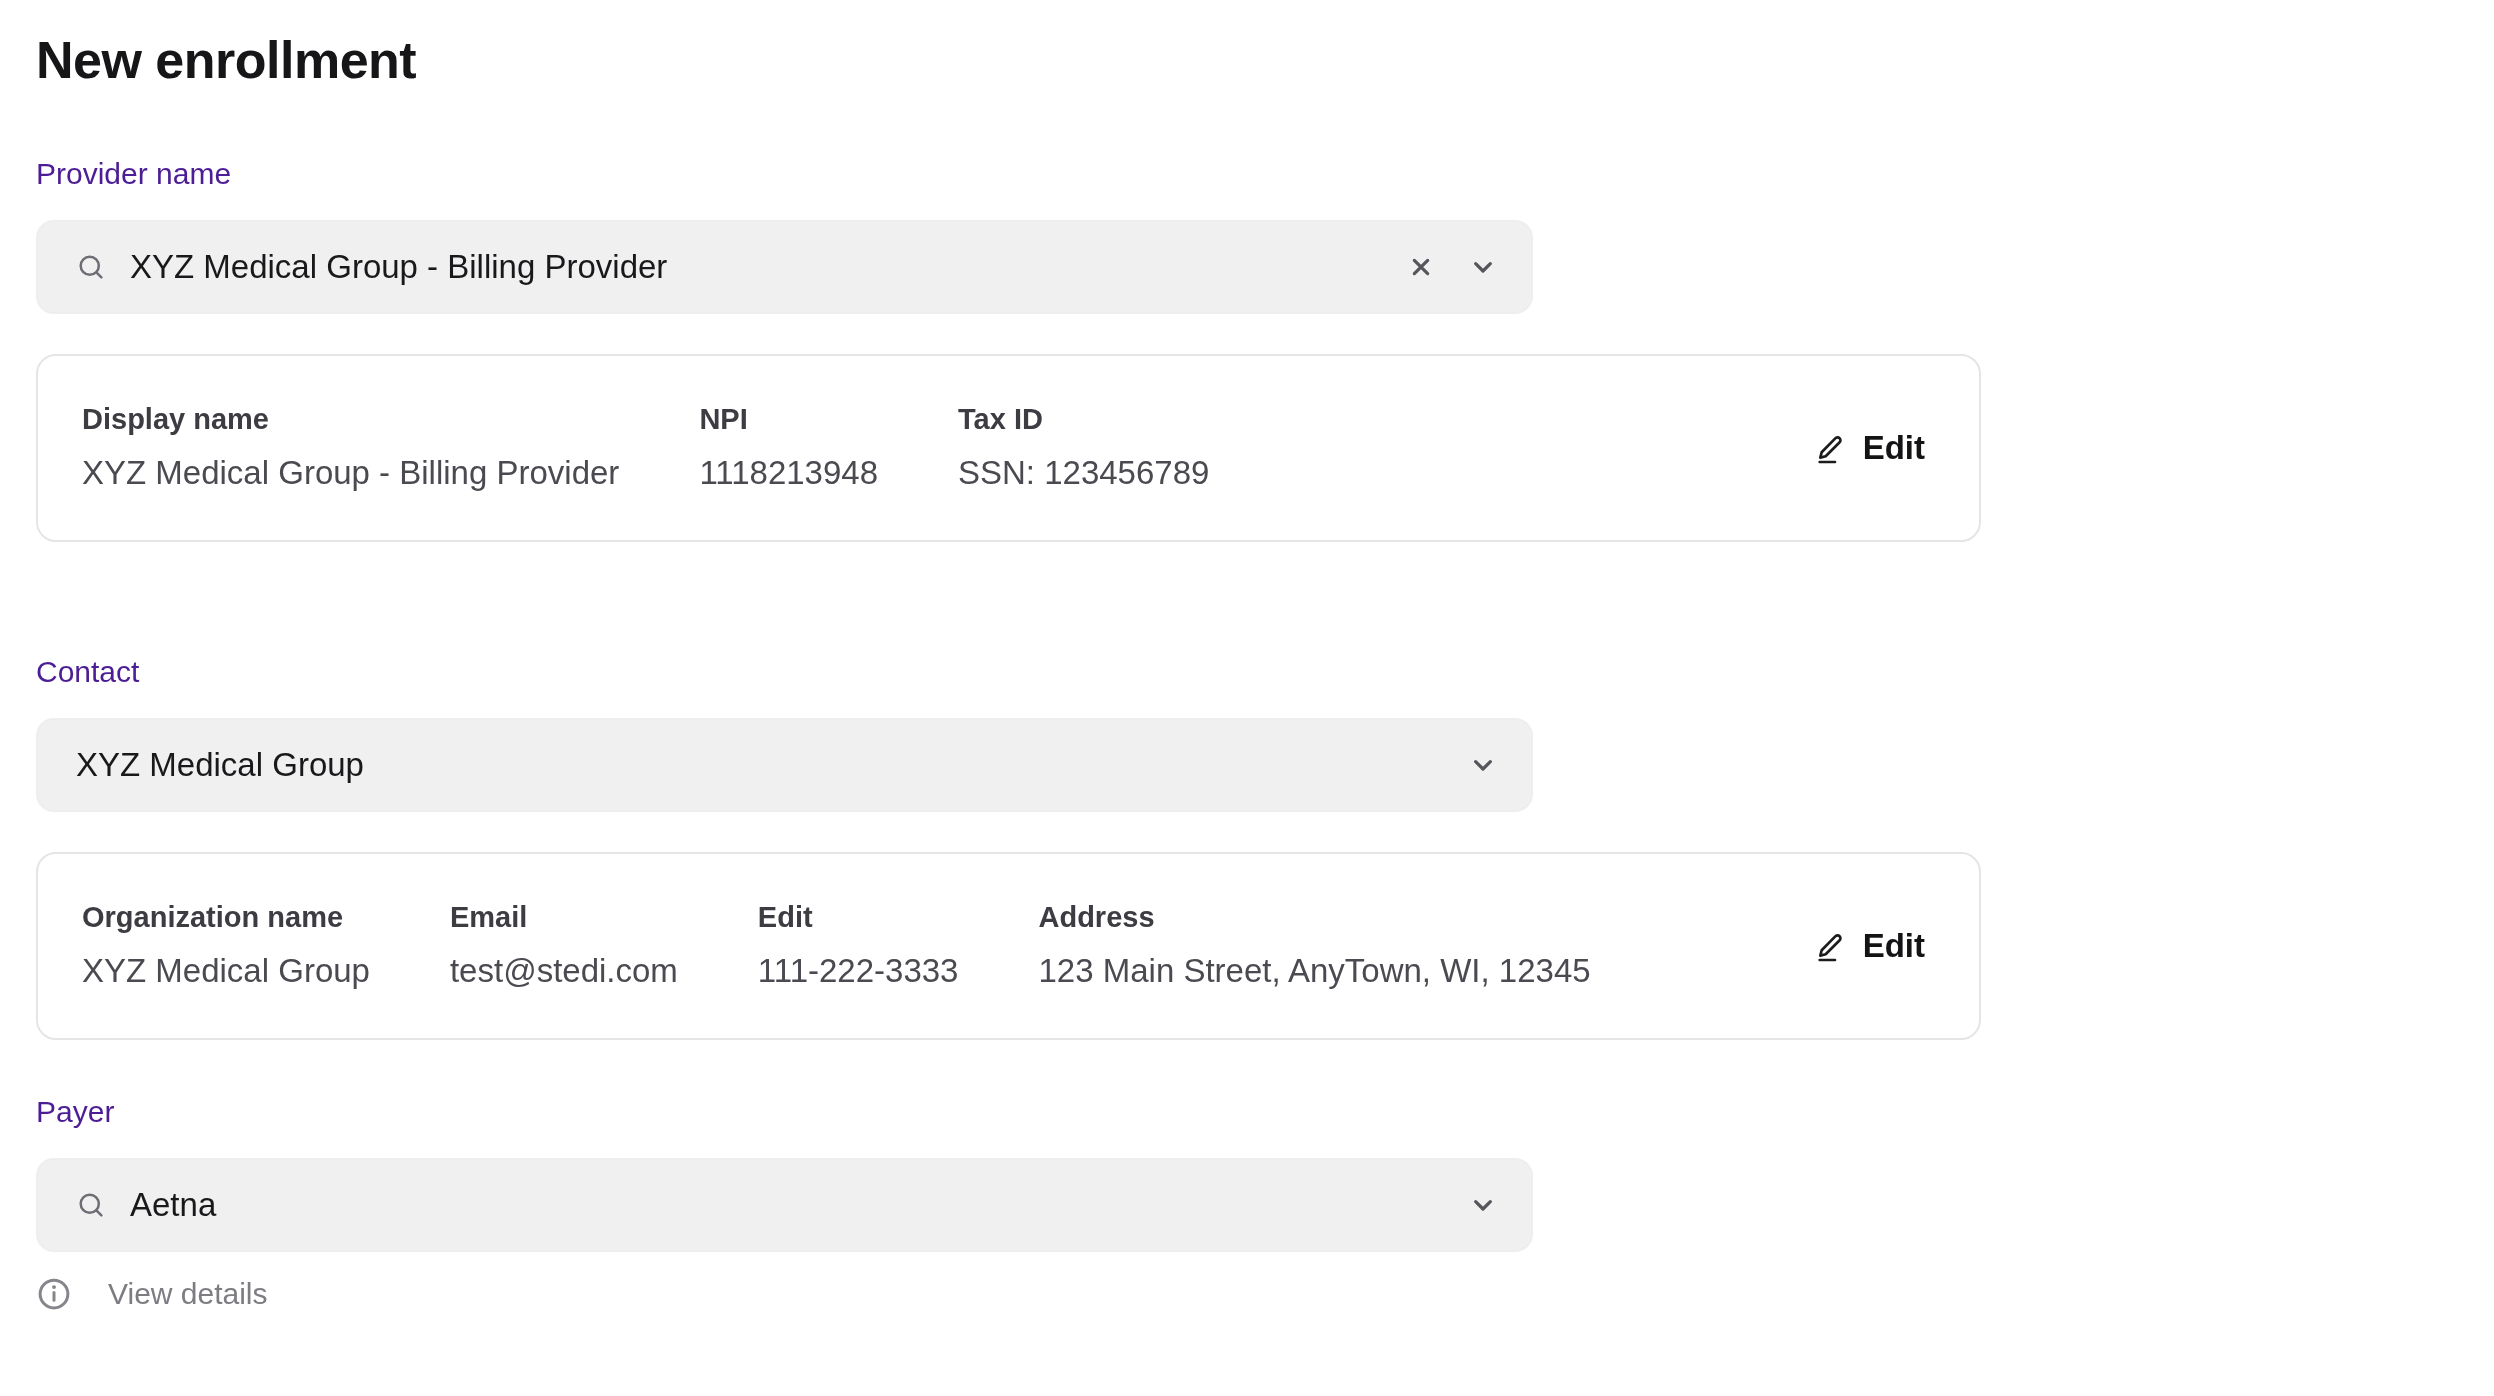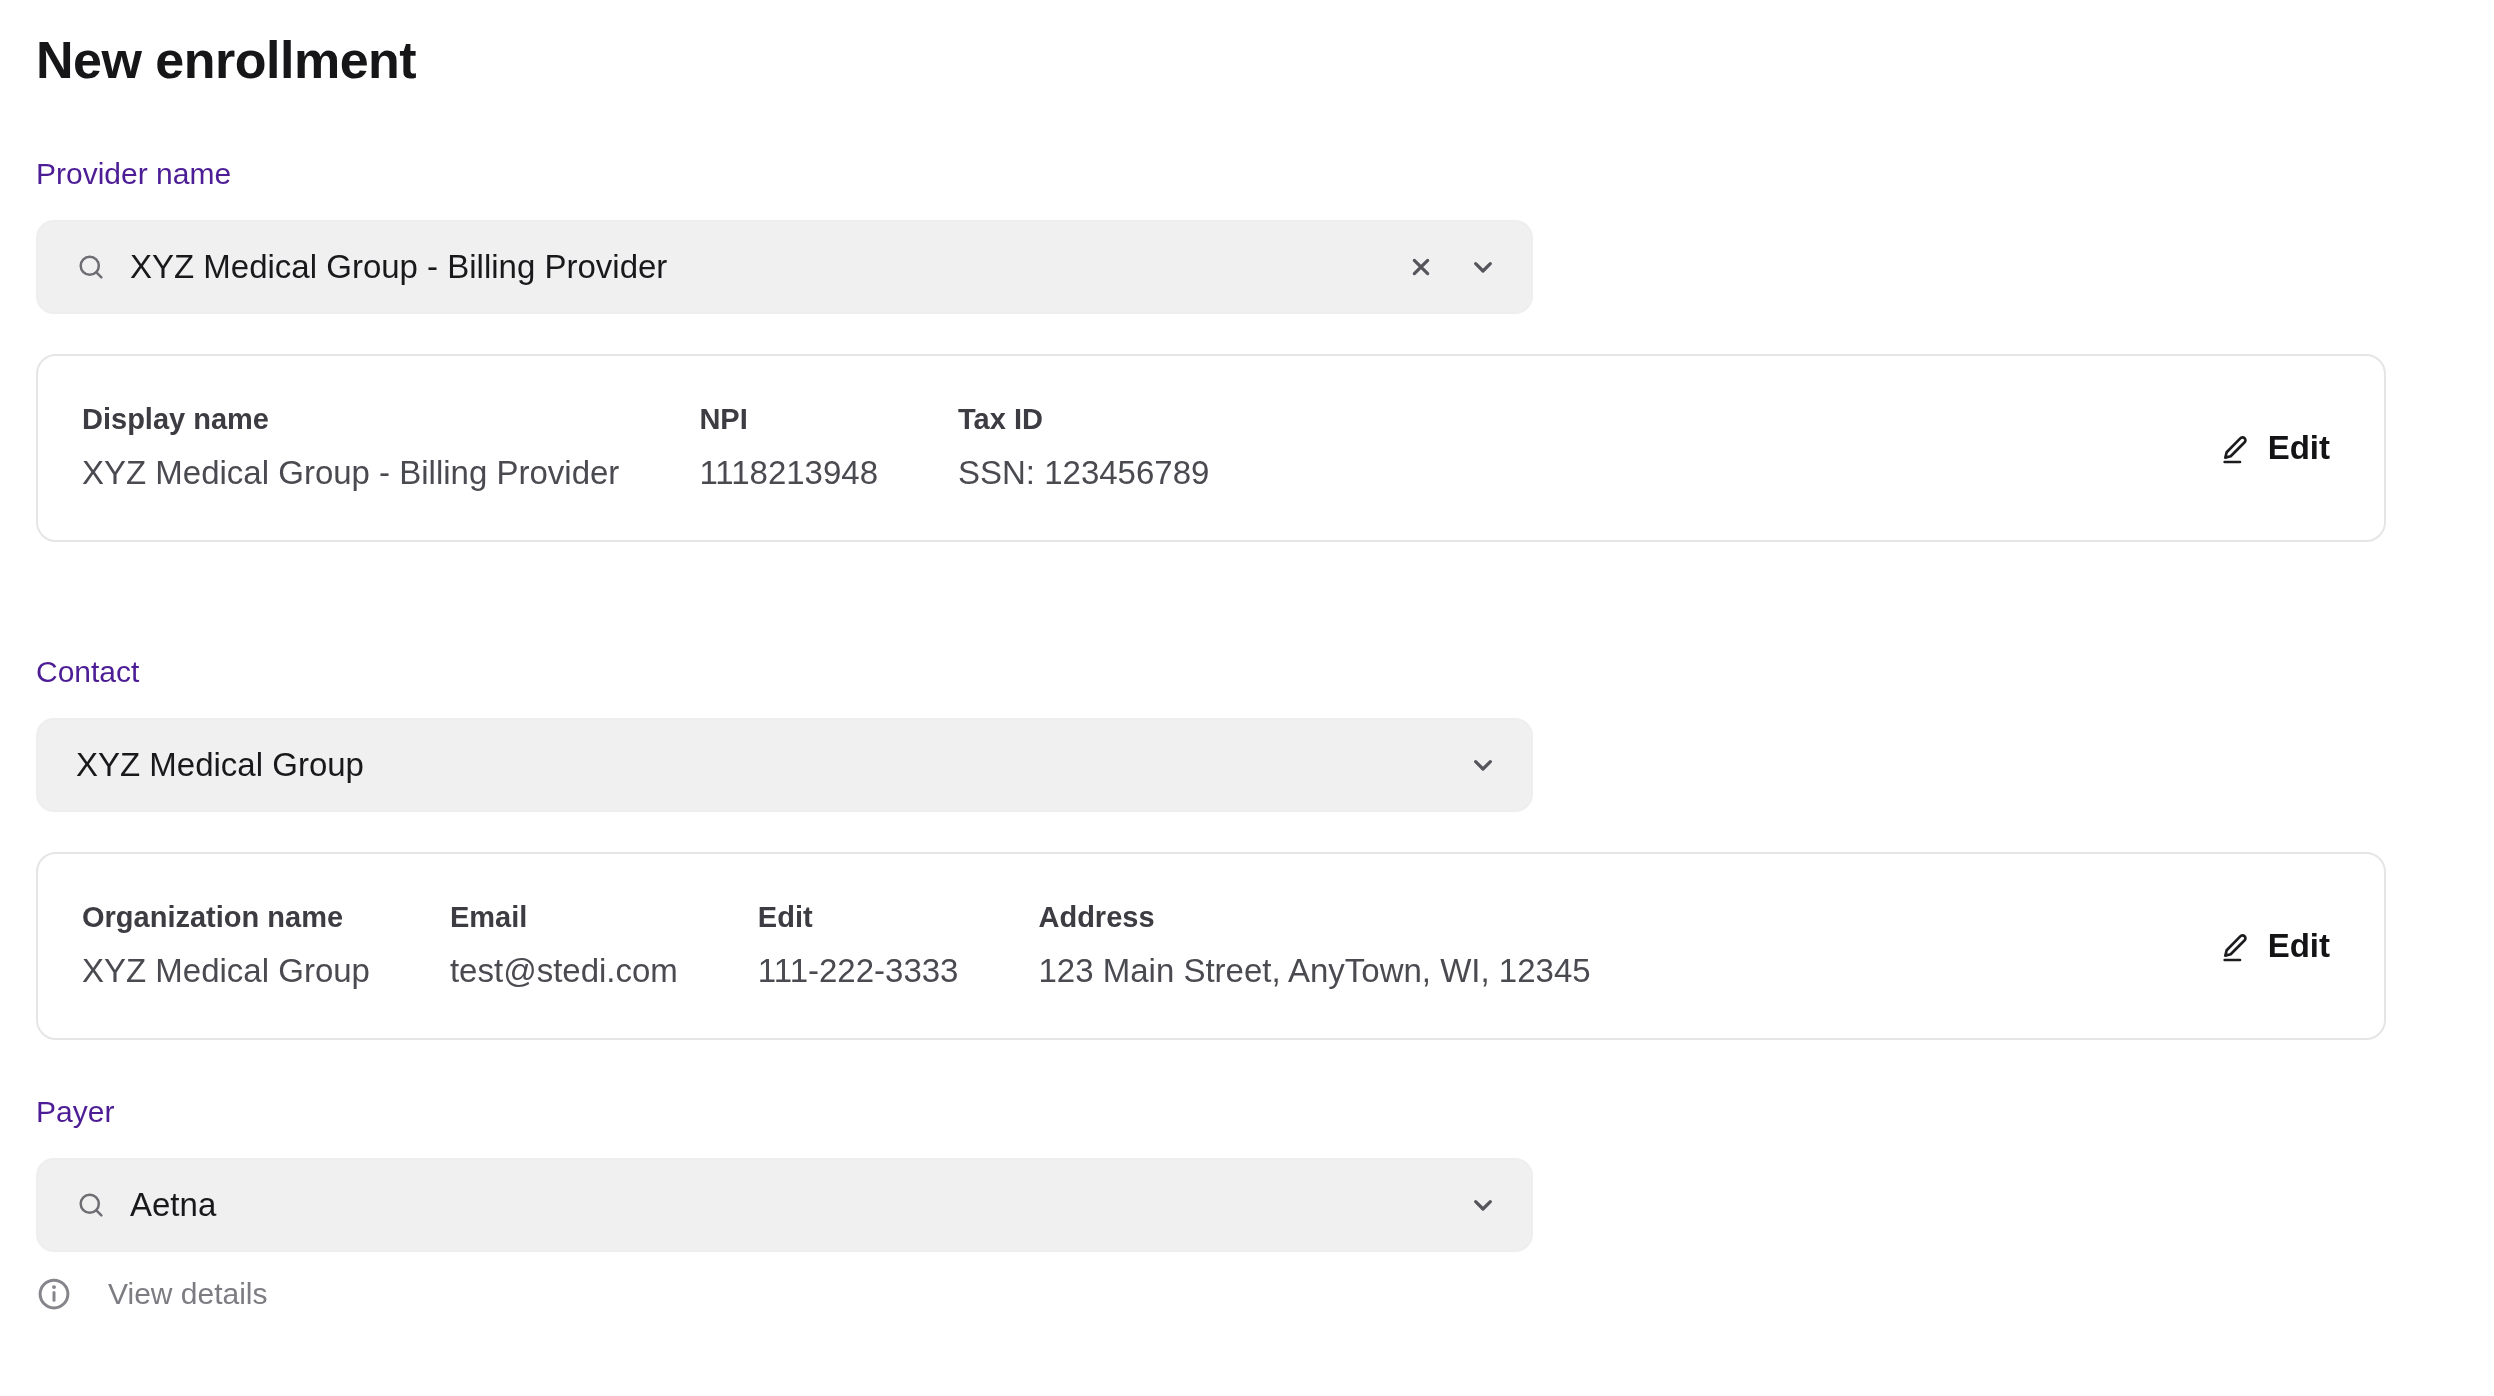--- a/index.html
+++ b/index.html
@@ -63,21 +63,21 @@
     display: flex;
     align-items: center;
     gap: 30px;
     flex: 0 0 auto;
   }
   .icon { display: inline-flex; }
   .icon svg { display: block; }
 
   .info-card {
     margin-top: 40px;
-    width: 2350px;
+    width: 1945px;
     background: #ffffff;
     border: 2px solid #e5e5e8;
     border-radius: 20px;
     padding: 44px;
     display: flex;
     align-items: center;
     gap: 80px;
   }
   .card-col { display: flex; flex-direction: column; gap: 12px; }
   .card-label {

